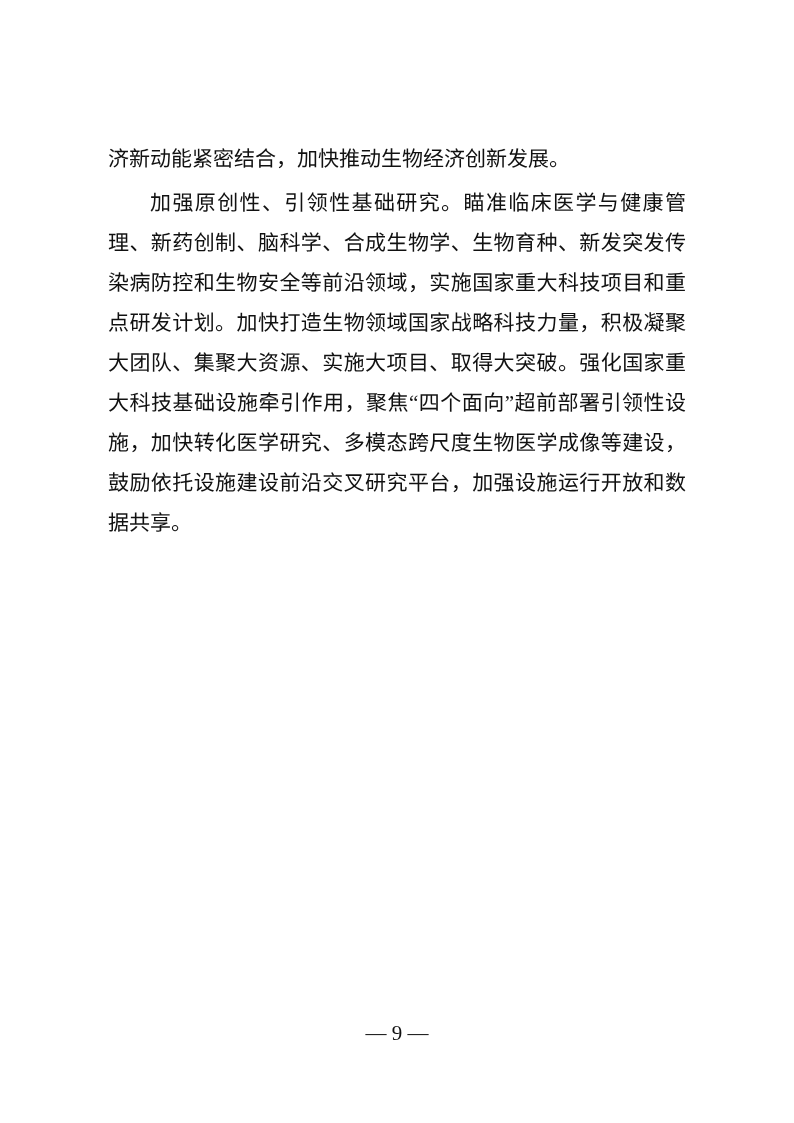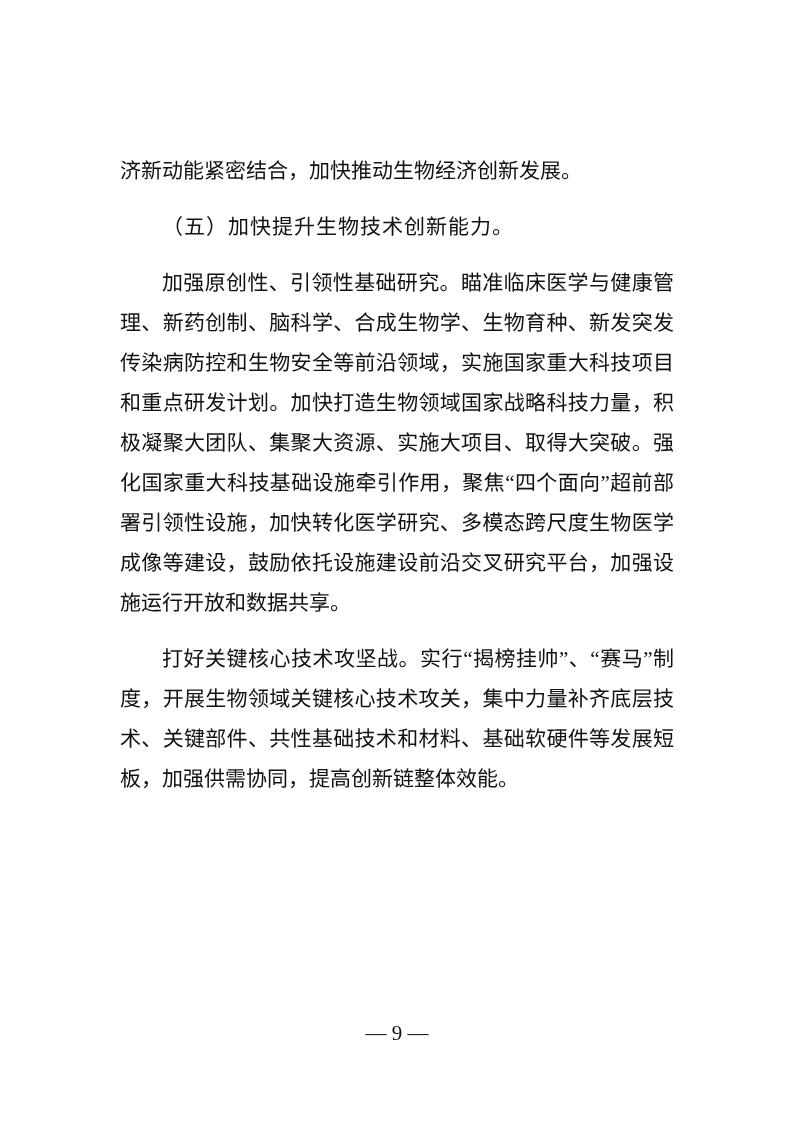--- a/index.html
+++ b/index.html
@@ -20,21 +20,21 @@
     position: absolute;
     left: 104px;
     top: 135px;
     width: 586px;
     font-size: 21px;
     line-height: 40px;
     text-align: justify;
     text-justify: inter-ideograph;
   }
   .para {
-    margin: 16px;
+    margin: 4px;
     padding: 0;
     text-indent: 42px; 
   }
   .para.no-indent {
     text-indent: 0;
   }
   .para.subheading {
     
     letter-spacing: 1px;
   }
@@ -53,23 +53,21 @@
   }
 </style>
 </head>
 <body>
 
 <div class="page">
   <div class="text-block">
 
     <p class="para no-indent"><span>济新动能紧密结合，加快推动生物经济创新发展。</span></p>
 
-    <p class="para subheading"><span>（五）加快提升生物技术创新能力。</span></p>
 
     <p class="para"><span class="lead">加强原创性、引领性基础研究。</span><span>瞄准临床医学与健康管理、新药创制、脑科学、合成生物学、生物育种、新发突发传染病防控和生物安全等前沿领域，实施国家重大科技项目和重点研发计划。加快打造生物领域国家战略科技力量，积极凝聚大团队、集聚大资源、实施大项目、取得大突破。强化国家重大科技基础设施牵引作用，聚焦“四个面向”超前部署引领性设施，加快转化医学研究、多模态跨尺度生物医学成像等建设，鼓励依托设施建设前沿交叉研究平台，加强设施运行开放和数据共享。</span></p>
 
-    <p class="para"><span class="lead">打好关键核心技术攻坚战。</span><span>实行“揭榜挂帅”、“赛马”制度，开展生物领域关键核心技术攻关，集中力量补齐底层技术、关键部件、共性基础技术和材料、基础软硬件等发展短板，加强供需协同，提高创新链整体效能。</span></p>
 
 
   </div>
 
   <div class="footer"><span>— 9 —</span></div>
 </div>
 
 </body></html>

